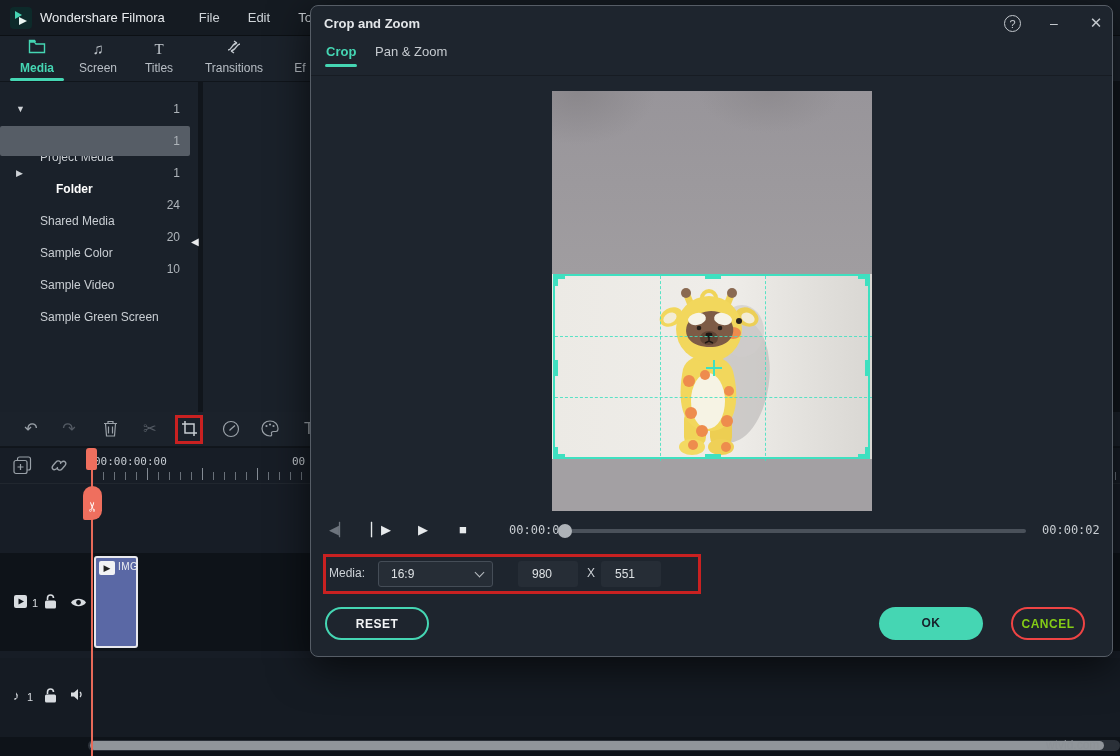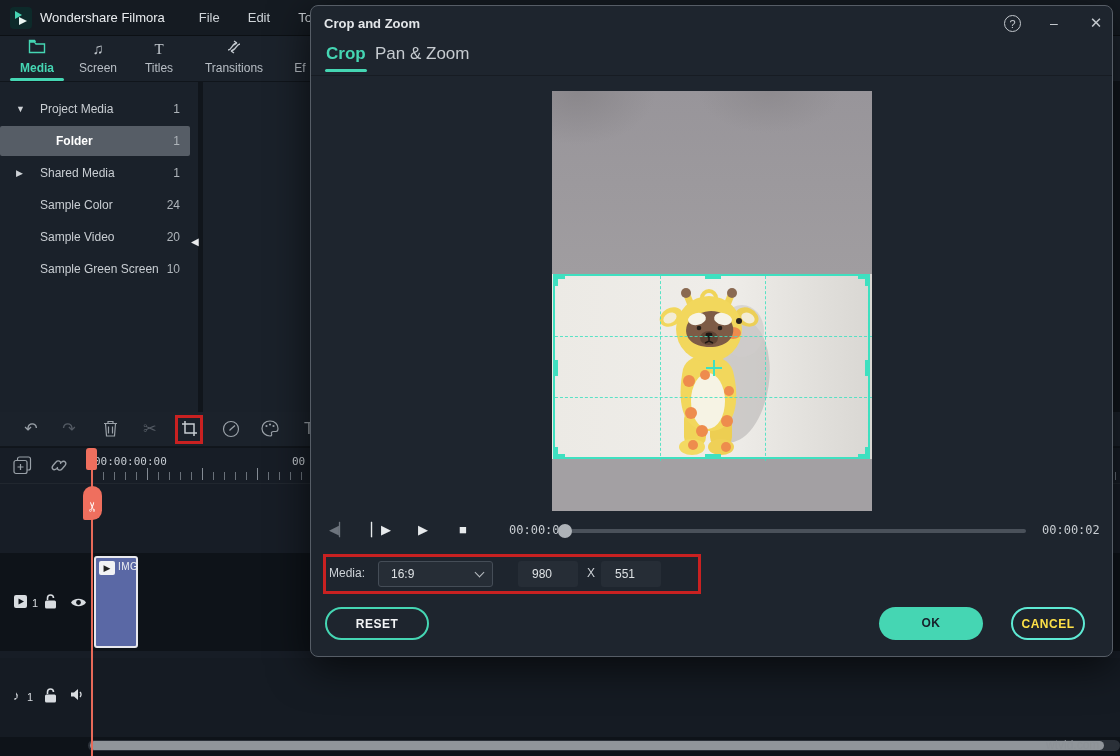--- a/index.html
+++ b/index.html
@@ -18,21 +18,21 @@
   #tabbar { left:0; top:36px; width:1120px; height:46px; background:#1b222b; border-bottom:1px solid #10151b; z-index:1; }
   .tab { position:absolute; top:3px; width:70px; text-align:center; color:#b9bfc6; }
   .tab .tab-ico { height:20px; line-height:20px; font-size:15px; color:#c3c9cf; }
   .tab .tab-lbl { font-size:12px; margin-top:2px; }
   .tab.active .tab-lbl, .tab.active .tab-ico { color:#45d6b3; font-weight:bold; }
   .tab.active::after { content:""; position:absolute; left:8px; right:8px; bottom:-6px; height:3px; background:#45d6b3; border-radius:2px; }
 
   #media-panel { left:0; top:82px; width:310px; height:330px; background:#1a212a; z-index:1; }
   #panel-divider { left:198px; top:82px; width:5px; height:330px; background:#10151b; z-index:2; }
   .side-item { position:absolute; left:0; width:190px; height:30px; line-height:30px; color:#c9ced3; }
-  .side-item .lbl { position:absolute; left:40px; white-space:nowrap; }
+  .side-item .lbl { position:absolute; left:40px; white-space:nowrap;margin-top:48px; }
   .side-item .cnt { position:absolute; right:10px; color:#aeb4ba; }
   .side-item .tri { position:absolute; left:16px; font-size:9px; color:#ced2d6; }
   .side-item.selected { background:#565d66; border-radius:2px; }
   .side-item.selected .lbl { font-weight:bold; color:#fff; left:56px; }
   #side-bottom { left:0; top:368px; width:198px; height:44px; border-top:1px solid #262d36; }
   #side-bottom svg { position:absolute; top:10px; }
 
   #import-tab { left:212px; top:90px; width:98px; height:24px; background:#242b34; color:#d6dade; line-height:24px; padding-left:16px; font-size:12px; }
   #import-tile { left:218px; top:128px; width:92px; height:90px; background:#11161c; }
   #import-plus { left:279px; top:162px; width:24px; height:24px; }
@@ -80,21 +80,21 @@
   #hscroll-thumb { position:absolute; left:2px; top:1px; width:1014px; height:9px; background:#90959a; border-radius:5px; }
   #watermark { left:1046px; top:738px; color:#8d9297; font-size:12px; z-index:5; }
 
   
   #dialog { left:310px; top:5px; width:803px; height:652px; background:#1e252e; border:1px solid #565d66; border-radius:8px; box-shadow:0 10px 40px rgba(0,0,0,.65); z-index:10; }
   #dlg-title { position:absolute; left:13px; top:10px; font-size:13px; color:#e3e6e9;font-weight:bold; }
   .dlg-ctl { position:absolute; top:7px; width:20px; height:20px; text-align:center; line-height:20px; color:#c3c8cd; font-size:14px; }
   #dlg-help { left:693px; border:1px solid #c3c8cd; border-radius:50%; width:17px; height:17px; line-height:16px; font-size:11px; top:9px; }
   #dlg-min { left:733px; }
   #dlg-close { left:775px; font-size:15px; }
-  .dlg-tab { position:absolute; top:38px; font-size:17px; color:#c6cbd0; }
+  .dlg-tab { position:absolute; top:38px; font-size:13px; color:#c6cbd0; }
   #dlg-tab-crop { left:15px; color:#45d6b3; font-weight:bold; }
   #dlg-tab-crop::after { content:""; position:absolute; left:-1px; right:-1px; bottom:-8px; height:3px; background:#45d6b3; border-radius:2px; }
   #dlg-tab-pan { left:64px; }
   #dlg-header-line { position:absolute; left:0; top:69px; width:801px; height:1px; background:#171c23; }
 
   
   #preview { position:absolute; left:241px; top:85px; width:320px; height:420px; }
   #pv-top { position:absolute; left:0; top:0; width:320px; height:183px;
      background:radial-gradient(130px 90px at 8% 0%,#8a878b 0%,rgba(0,0,0,0) 60%),
                 radial-gradient(120px 70px at 68% 0%,#8e8b8f 0%,rgba(0,0,0,0) 60%),
@@ -126,21 +126,21 @@
   #ratio-select .chev { position:absolute; right:9px; top:7px; width:7px; height:7px; border-right:1.5px solid #b8bdc2; border-bottom:1.5px solid #b8bdc2; transform:rotate(45deg); }
   .dim-input { position:absolute; top:555px; width:60px; height:26px; background:#262d36; border:none; border-radius:3px; color:#dde1e4; font-size:12px; padding-left:14px; font-family:"Liberation Sans",sans-serif; }
   #width-input { left:207px; }
   #height-input { left:290px; }
   #dim-x { position:absolute; left:276px; top:560px; color:#ccd1d6; font-size:12px; }
 
   
   .pill { position:absolute; top:601px; height:33px; border-radius:17px; text-align:center; line-height:31px; font-weight:bold; font-size:12px; letter-spacing:.5px; }
   #btn-reset { left:14px; width:104px; border:2px solid #45d6b3; color:#f2f4f5; background:transparent; }
   #btn-ok { left:568px; width:104px; background:#45d6b3; color:#17202a; line-height:33px; }
-  #btn-cancel { left:700px; width:74px; border:2px solid #5eead4; color:#fde047; background:transparent; }
+  #btn-cancel { left:700px; width:74px; border:2px solid #ef4444; color:#84cc16; background:transparent; }
 
   #collapse-handle { left:191px; top:236px; color:#e8eaec; font-size:10px; z-index:3; }
 </style>
 </head>
 <body>
 
 <div id="topbar" class="abs">
   <div id="logo">
     <svg width="16" height="16" viewBox="0 0 16 16">
         <path d="M2 1 L9 5 L2 9 Z" fill="#45d6b3"></path>

